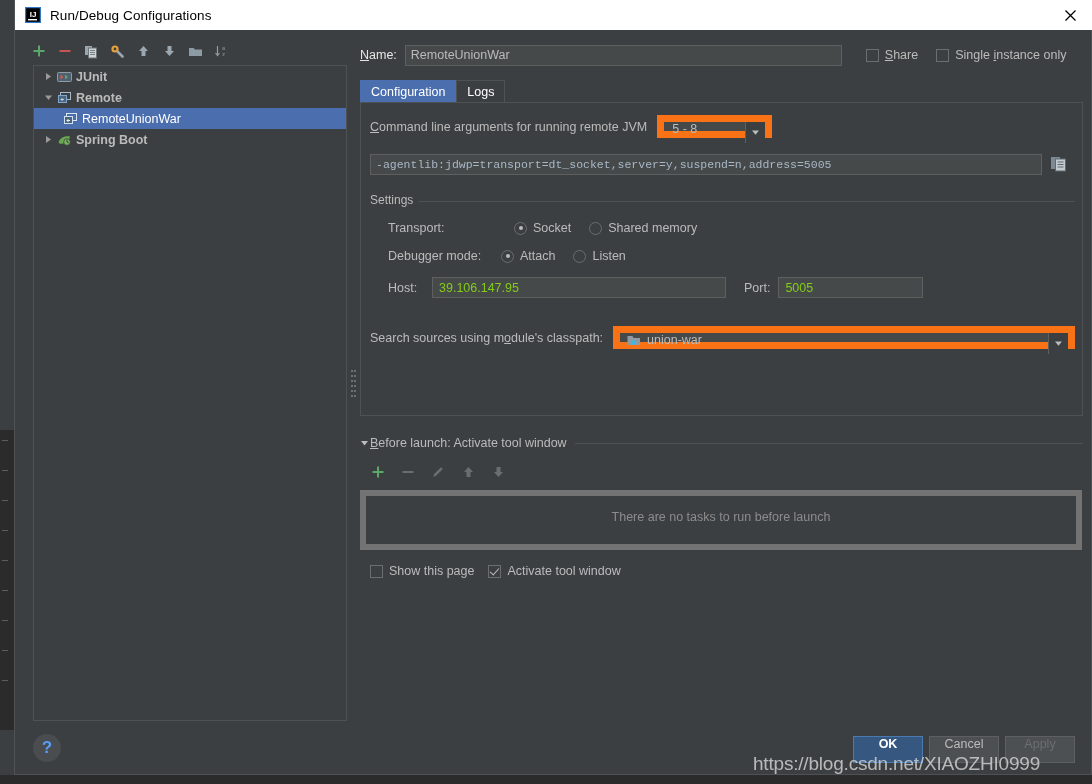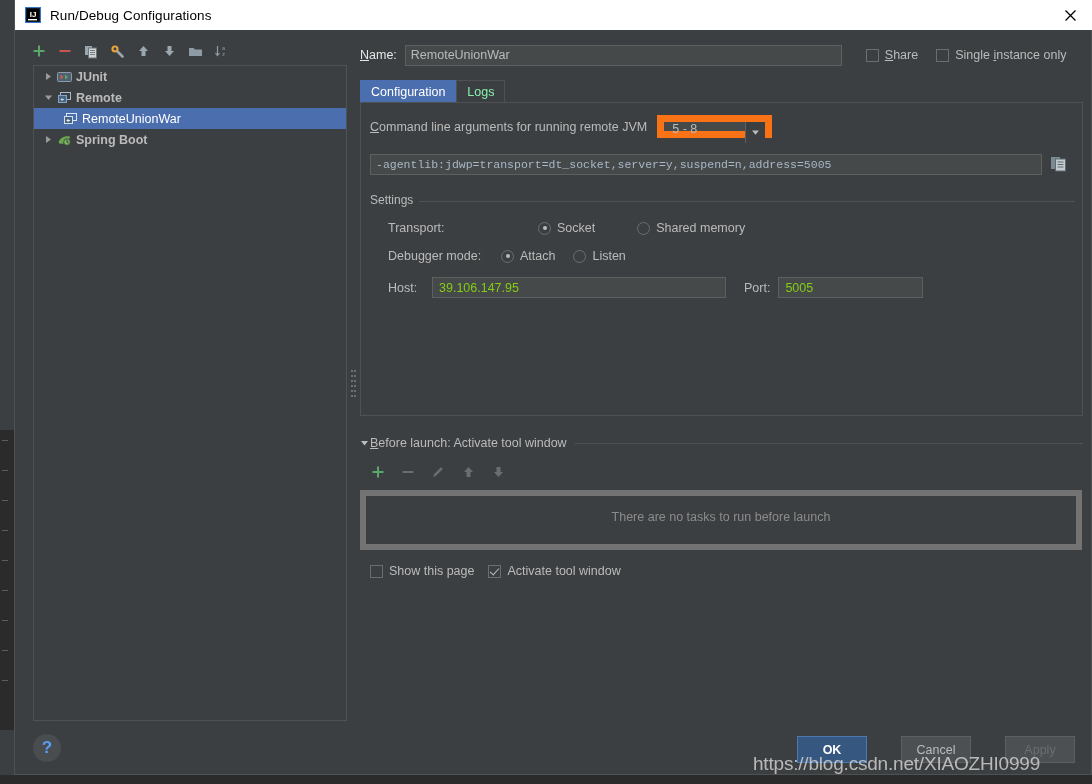--- a/index.html
+++ b/index.html
@@ -144,21 +144,21 @@
   .cbx-label { font-size: 12.5px; color: #bbbbbb; white-space: nowrap; }
 
   
   #tabs {
     position: absolute; left: 345px; top: 80px; height: 23px;
     display: flex; align-items: flex-end;
   }
   .tab {
     height: 23px; padding: 0 10px;
     display: flex; align-items: center;
-    font-size: 12.5px; color: #86efac;
+    font-size: 12.5px; color: #ffffff;
     border: 1px solid #4e5254; border-bottom: none;
     background: #3c3f41;
     cursor: pointer;
   }
   .tab.active { background: #4b6eaf; color: #ffffff; border-color: #4b6eaf; }
 
   
   #config-panel {
     position: absolute; left: 345px; top: 102px;
     width: 723px; height: 314px;
@@ -280,27 +280,26 @@
     cursor: pointer;
   }
   #help-btn span { color: #589df6; font-size: 17px; font-weight: bold; }
 
   #buttons {
     position: absolute; right: 16px; top: 736px;
     display: flex; align-items: center; gap: 6px;
   }
   .dlg-btn {
     width: 70px; height: 27px;
-    display: flex; align-items: center; justify-content: center;
+    display: flex; justify-content: center;
     font-size: 12.5px;
     border: 1px solid #5e6060;
     background: #4c5052; color: #bbbbbb;
     cursor: pointer;
     font-family: "Liberation Sans", sans-serif;
-    margin-left: 28px;
   }
   .dlg-btn.primary {
     background: #365880; border-color: #4a7ab0; color: #ffffff; font-weight: bold;
   }
   .dlg-btn.disabled { color: #6b6e70; }
 
   #watermark {
     position: absolute; left: 738px; top: 753px;
     font-size: 19px; color: #cfcfcf; opacity: 0.85;
     font-family: "Liberation Sans", sans-serif;
@@ -522,21 +521,21 @@
           <rect x="5.5" y="4" width="10" height="12" fill="#c3cbd0" stroke="#5e6a70"></rect>
           <path d="M7.5 7h6 M7.5 9.5h6 M7.5 12h6" stroke="#5e6a70" stroke-width="1"></path>
         </svg>
       </div>
     </div>
 
     <div id="settings-group">
       <span class="group-title">Settings</span>
       <div class="group-line"></div>
 
-      <div style="position:absolute; left:18px; top:28px; display:flex; align-items:flex-end;gap:24px;">
+      <div style="position:absolute; left:18px; top:28px; display:flex; align-items:flex-end;">
         <span class="row-label" style="width:126px;">Transport:</span>
         <div class="radio-wrap">
           <span class="radio checked"></span>
           <span class="radio-label">Socket</span>
         </div>
         <div class="radio-wrap" style="margin-left:18px;">
           <span class="radio"></span>
           <span class="radio-label">Shared memory</span>
         </div>
       </div>
@@ -554,20 +553,39 @@
       </div>
 
       <div style="position:absolute; left:18px; top:84px; display:flex; align-items:center;">
         <span class="row-label" style="width:44px;">Host:</span>
         <input class="text-input" style="width: 294px;" type="text" value="39.106.147.95">
         <span class="row-label" style="margin-left:18px; margin-right:8px;">Port:</span>
         <input class="text-input" style="width: 145px;" type="text" value="5005">
       </div>
     </div>
 
+    <div id="search-row">
+      <span class="row-label">Search sources using m<u>o</u>dule's classpath:</span>
+      <div class="combo" style="flex:1; margin-left:10px;">
+        <span style="display:flex; align-items:center; flex:1; padding-left:7px; overflow:hidden;">
+          <span style="margin-right:6px; display:flex;">
+            <svg width="14" height="13" viewBox="0 0 14 13">
+              <path d="M0.5 2 V11 H13 V4 H6.6 L5.4 2 Z" fill="#8d9ba5"></path>
+              <rect x="4" y="6.5" width="4" height="4" fill="#40b6e0"></rect>
+            </svg>
+          </span>
+          <span style="font-size:12.5px; color:#bbbbbb; white-space:nowrap;">union-war</span>
+        </span>
+        <span class="combo-arrow">
+          <svg width="9" height="7" viewBox="0 0 9 7">
+              <path d="M1 1.5 L8 1.5 L4.5 5.8 Z" fill="#bbbbbb"></path>
+            </svg>
+        </span>
+      </div>
+    </div>
 
   </div>
 
   <div id="before-launch">
     <div id="bl-header">
       <span class="tri">
         <svg width="9" height="8" viewBox="0 0 9 8">
             <path d="M1 2 L8 2 L4.5 6.5 Z" fill="#bbbbbb"></path>
           </svg>
       </span>

